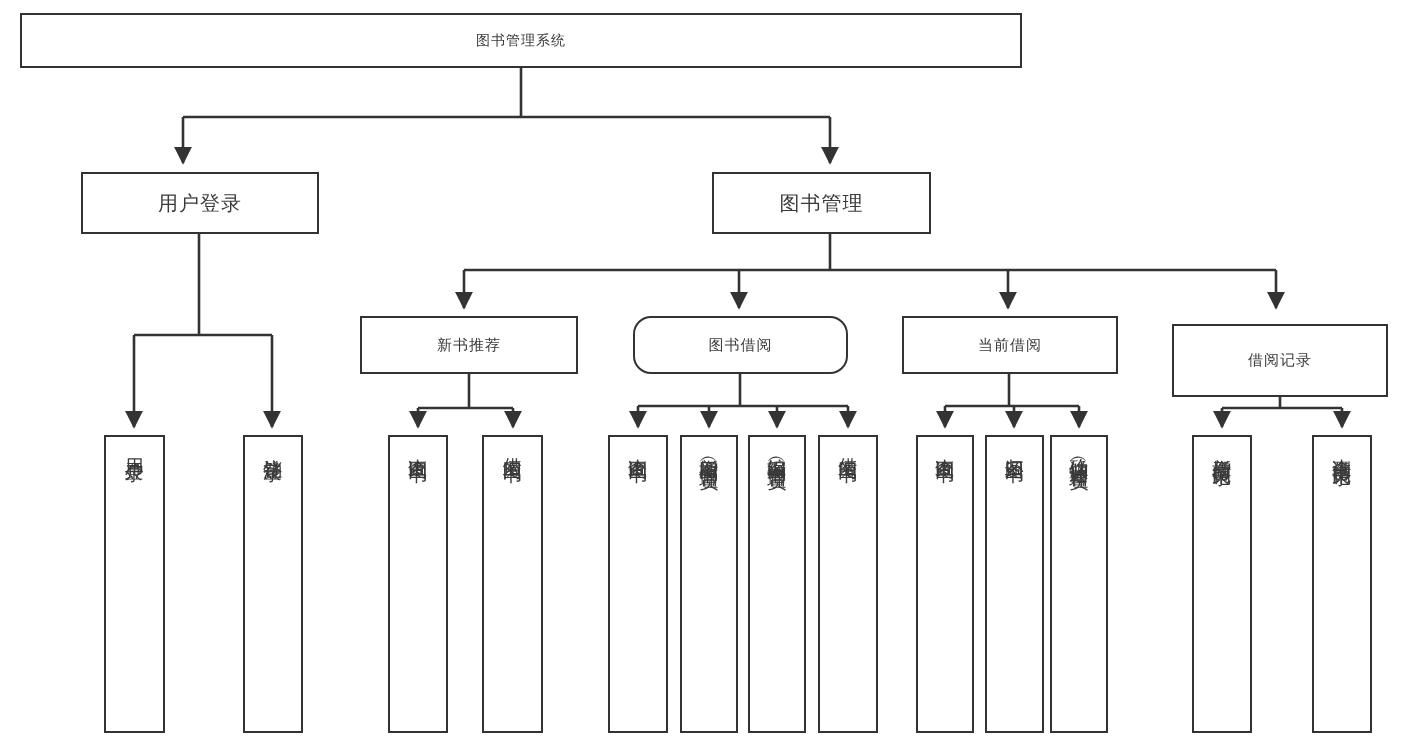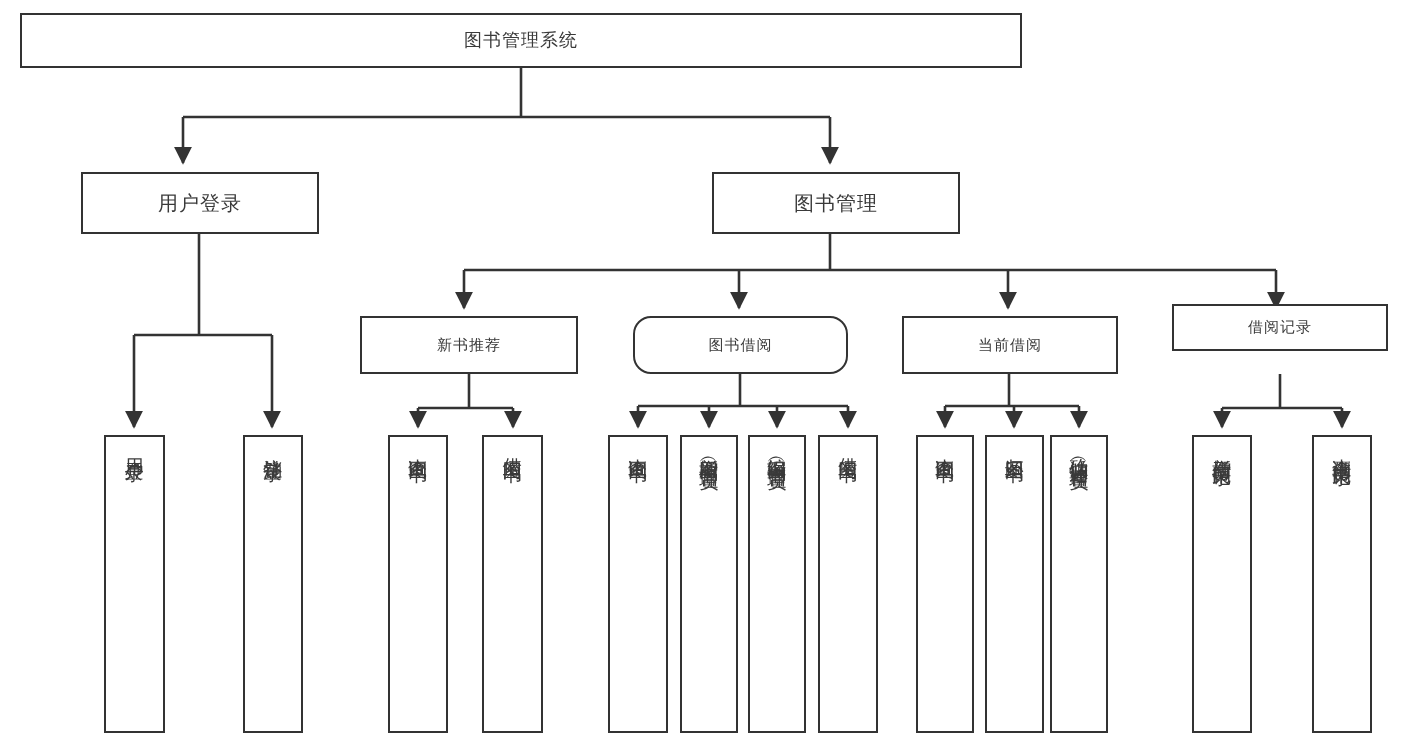--- a/index.html
+++ b/index.html
@@ -31,21 +31,21 @@
     border: 2.5px solid #333333;
     background: #ffffff;
     display: flex;
     align-items: center;
     justify-content: center;
     color: #3a3a3a;
     line-height: 1.12;
     z-index: 2;
   }
   .node.root {
-    font-size: 18px;
+    font-size: 14px;
     align-items: center;
   }
   .node.tier1 {
     font-size: 20px;
   }
   .node.tier2 {
     font-size: 15px;
   }
   .node.leaf {
     align-items: flex-start;
@@ -130,34 +130,34 @@
     </g>
   </svg>
 
   <div class="node root" style="left:20px; top:13px; width:1002px; height:55px;">
     <span class="hlabel">图书管理系统</span>
   </div>
 
   <div class="node tier1" style="left:81px; top:172px; width:238px; height:62px;">
     <span class="hlabel">用户登录</span>
   </div>
-  <div class="node tier1" style="left:712px; top:172px; width:248px; height:62px;">
+  <div class="node tier1" style="left:712px; top:172px; width:219px; height:62px;">
     <span class="hlabel">图书管理</span>
   </div>
 
   <div class="node tier2" style="left:360px; top:316px; width:218px; height:58px;">
     <span class="hlabel">新书推荐</span>
   </div>
   <div class="node tier2" style="left:633px; top:316px; width:215px; height:58px;border-radius:18px;">
     <span class="hlabel">图书借阅</span>
   </div>
   <div class="node tier2" style="left:902px; top:316px; width:216px; height:58px;">
     <span class="hlabel">当前借阅</span>
   </div>
-  <div class="node tier2" style="left:1172px; top:304px; width:216px; height:47px;">
+  <div class="node tier2" style="left:1172px; top:324px; width:216px; height:73px;">
     <span class="hlabel">借阅记录</span>
   </div>
 
   <div class="node leaf" style="left:104px; top:435px; width:61px; height:298px;">
     <span class="vlabel">用户登录</span>
   </div>
   <div class="node leaf" style="left:243px; top:435px; width:60px; height:298px;">
     <span class="vlabel">注销登录</span>
   </div>
   <div class="node leaf" style="left:388px; top:435px; width:60px; height:298px;">

